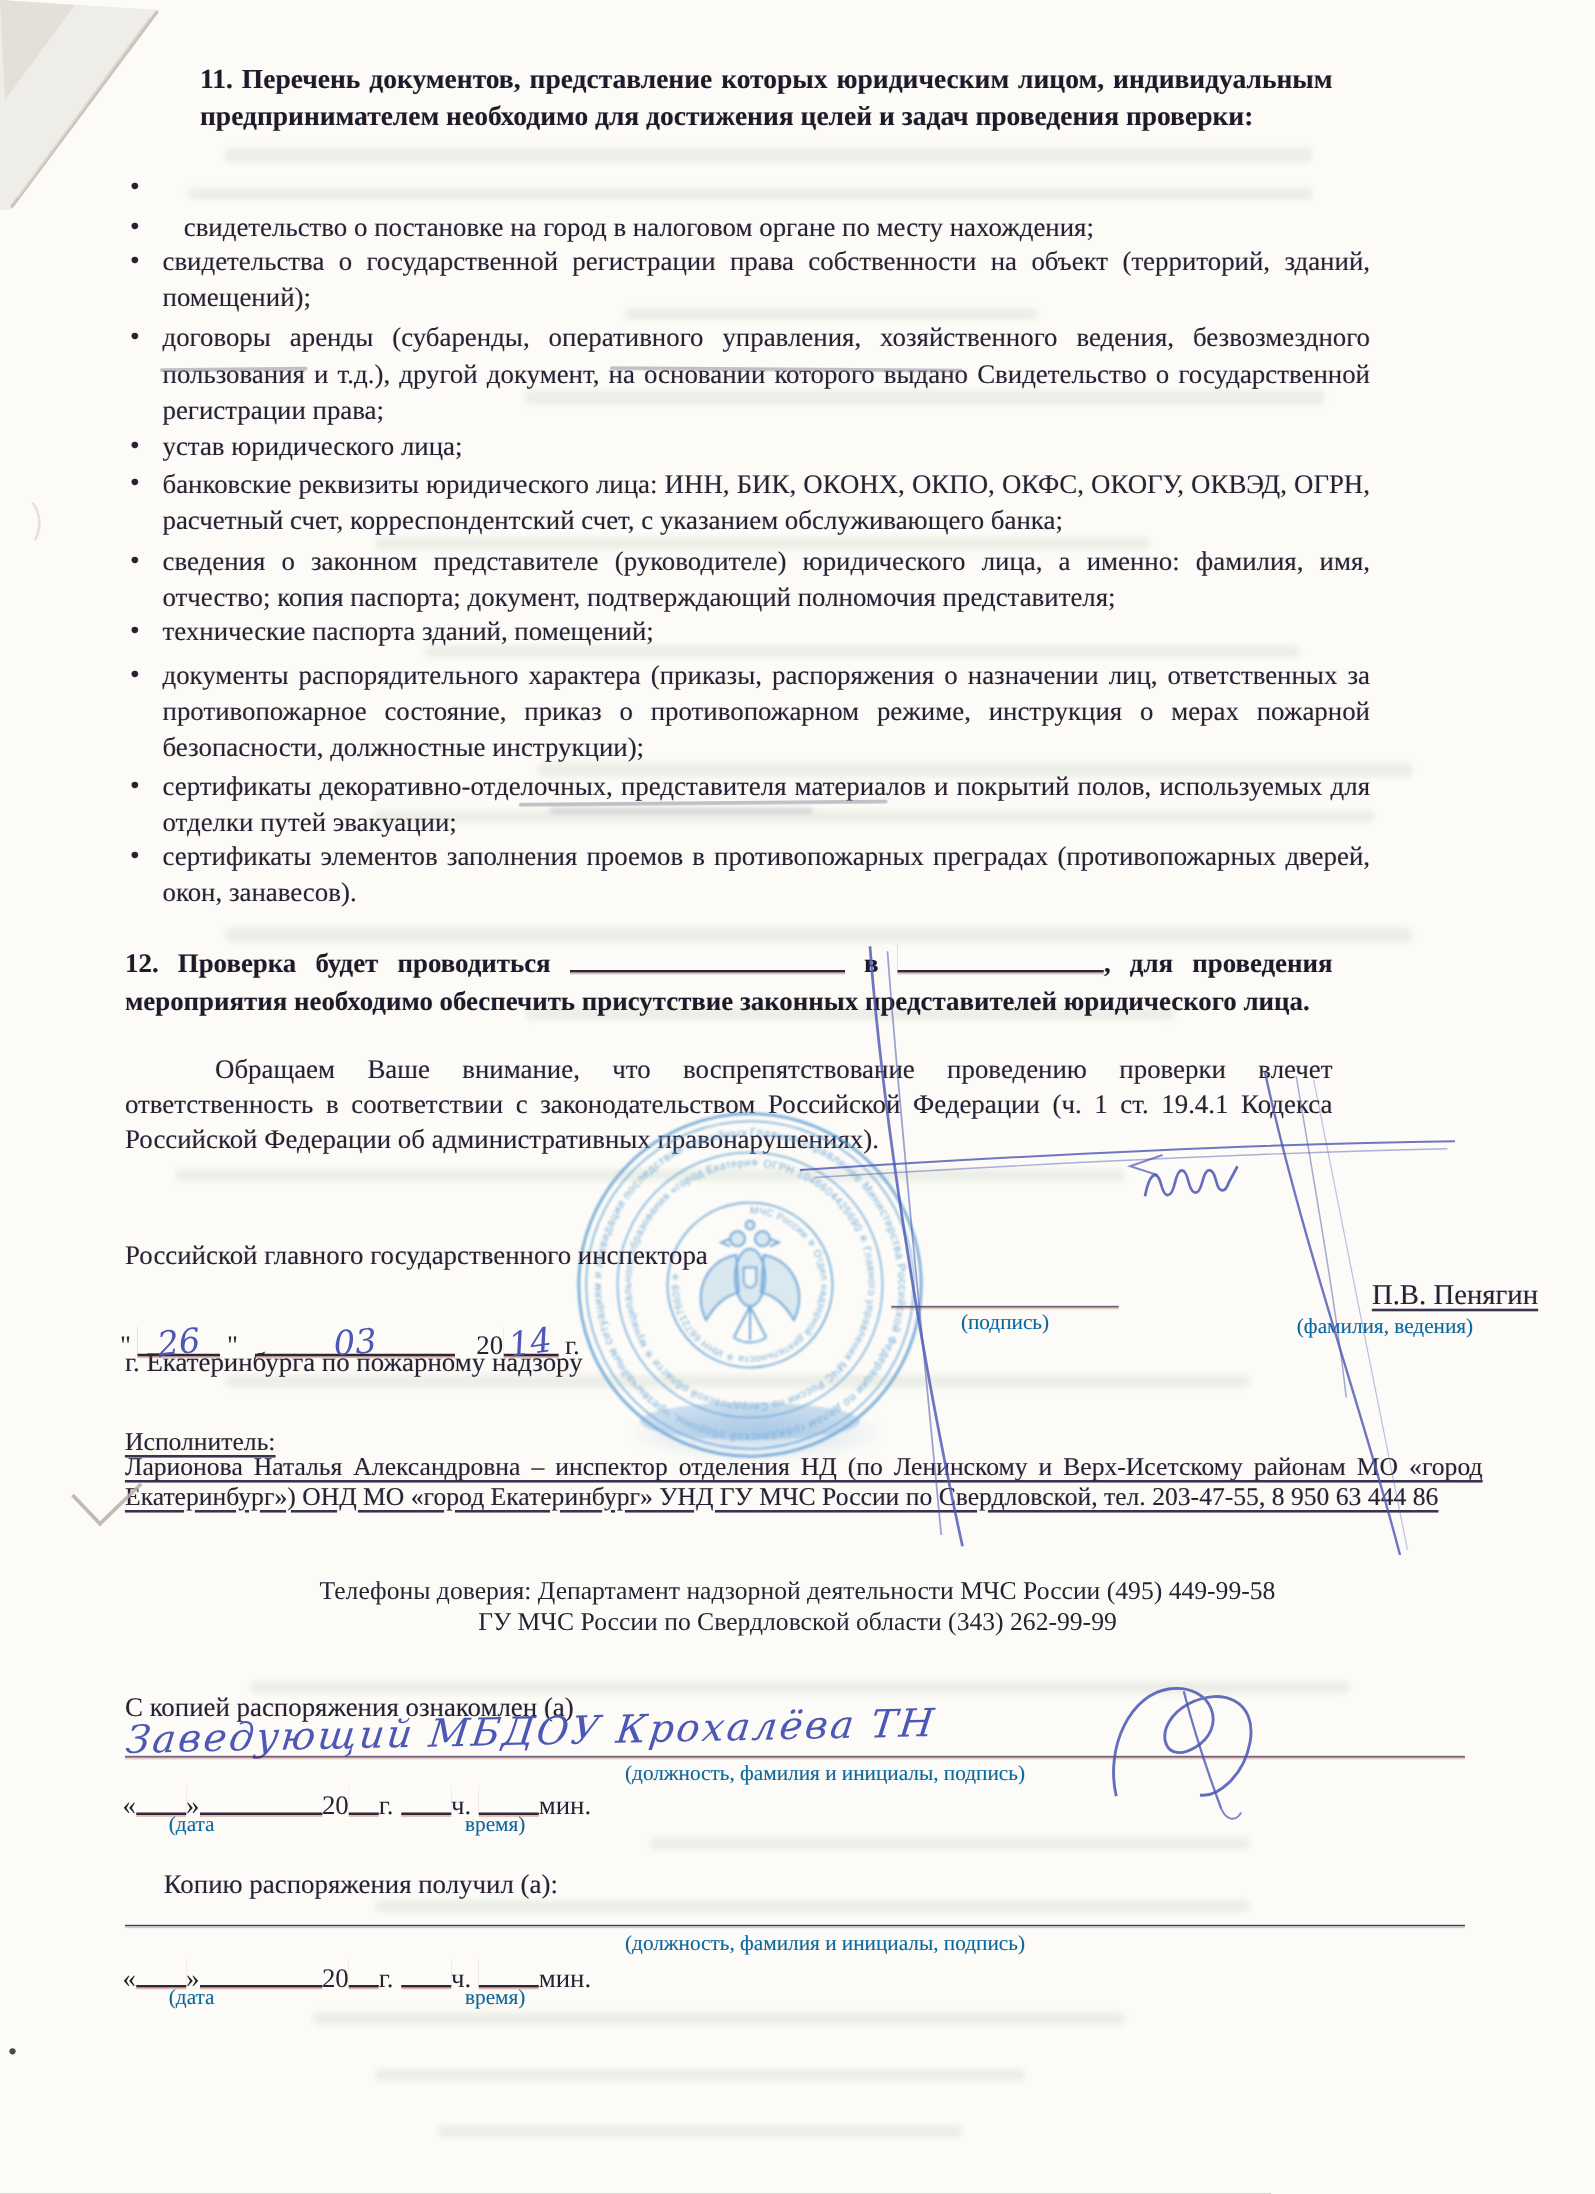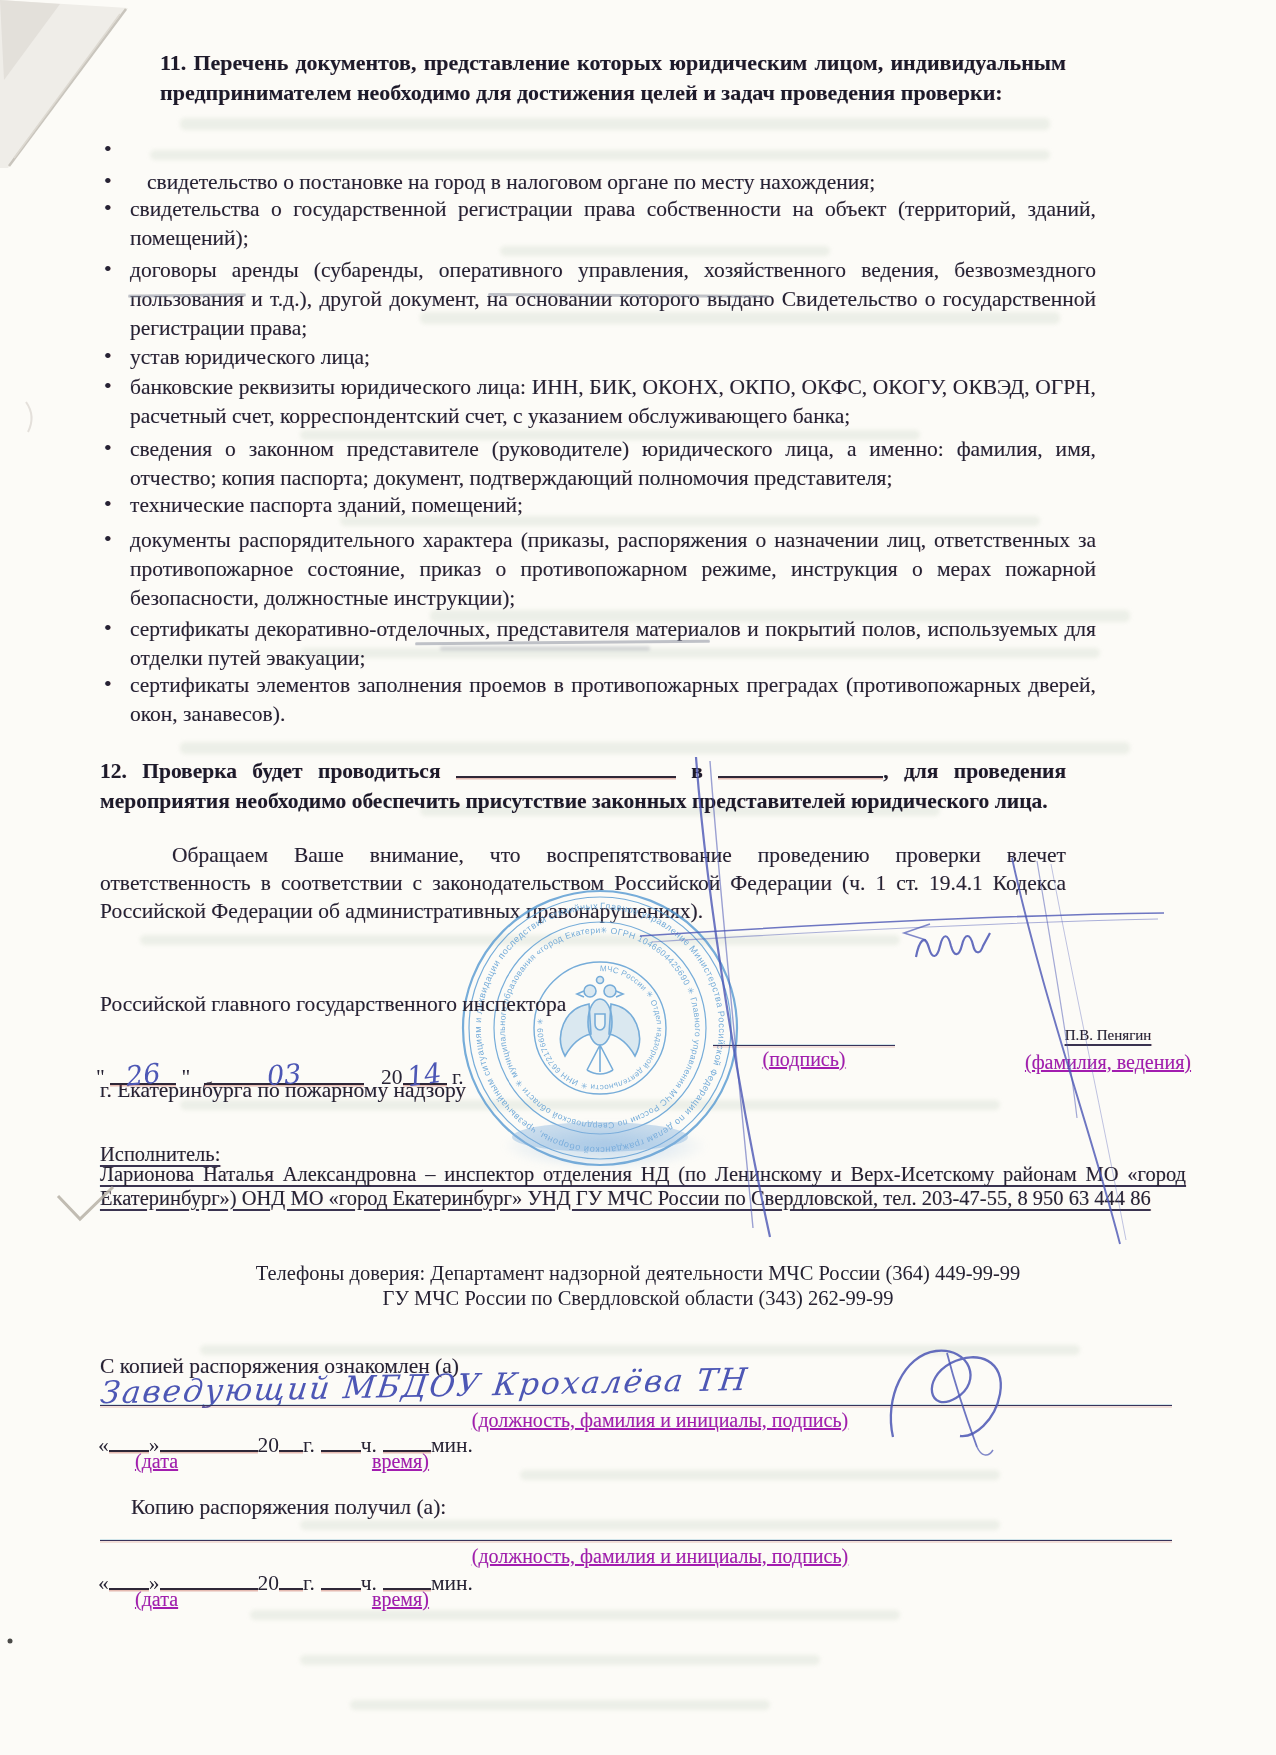--- a/index.html
+++ b/index.html
@@ -7,22 +7,22 @@
         font-family:"Liberation Serif",serif;color:#262233;overflow:hidden;}
   .t{position:absolute;}
   .body-text{font-size:21.5px;line-height:29px;text-align:justify;
              text-shadow:0.5px 0 rgba(170,50,40,.18), -0.5px 0 rgba(40,110,170,.18);}
   .bold{font-weight:bold;color:#1d1a2a;}
   .bullet-item{padding-left:30px;}
   .bullet-item.indent2{padding-left:47px;}
   .dot{position:absolute;left:4px;top:-2px;font-size:22px;}
   .blank{display:inline-block;height:1.05em;border-bottom:2px solid #2e2738;
          box-shadow:0 1.5px 0 rgba(185,65,45,.35);vertical-align:baseline;}
-  .caption{font-size:20px;color:#a21caf;text-align:center;
-           text-shadow:0.4px 0 rgba(170,50,40,.15), -0.4px 0 rgba(40,110,170,.15);text-decoration:underline;}
+  .caption{font-size:17px;color:#0369a1;text-align:center;
+           text-shadow:0.4px 0 rgba(170,50,40,.15), -0.4px 0 rgba(40,110,170,.15);}
   .rule{position:absolute;height:0;border-top:1.8px solid #39325a;
         box-shadow:0 1.5px 0 rgba(185,65,45,.3), 0 -1px 0 rgba(60,150,190,.22);}
   .ul{text-decoration:underline;text-decoration-thickness:1.5px;text-underline-offset:4px;text-decoration-color:#3a3350;}
   .ink{color:#4d57b5;font-family:"DejaVu Serif",serif;font-style:italic;}
   .hand-slot{display:inline-block;text-align:center;border-bottom:2px solid #2e2738;
              box-shadow:0 1.5px 0 rgba(185,65,45,.35);height:1.05em;}
   .daterow{font-size:21.5px;line-height:29px;white-space:nowrap;}
   .ghost{position:absolute;background:rgba(135,165,135,.13);filter:blur(2px);border-radius:5px;pointer-events:none;}
   .pencil{position:absolute;height:2.5px;background:rgba(130,136,152,.5);filter:blur(.4px);border-radius:2px;}
   .smear{position:absolute;background:radial-gradient(ellipse at center, rgba(115,168,220,.4), rgba(115,168,220,0) 70%);
@@ -148,37 +148,37 @@
       </g>
       <ellipse cx="150" cy="259" rx="88" ry="15" fill="rgba(115,168,220,0.4)"></ellipse>
     </g>
   </svg>
   <div class="smear" style="left:500px;top:1122px;width:210px;height:48px;"></div>
 
   <div class="t body-text" style="top:990px;left:100px;width:620px;">Российской главного государственного инспектора</div>
   <div class="t body-text" style="top:1076px;left:100px;width:620px;">г. Екатеринбурга по пожарному надзору</div>
   <div class="rule" style="top:1045px;left:713px;width:182px;"></div>
   <div class="t caption" style="top:1048px;left:713px;width:182px;">(подпись)</div>
-  <div class="t body-text ul" style="top:1021px;left:1028px;width:160px;text-align:center;font-size:15px;">П.В. Пенягин</div>
+  <div class="t body-text ul" style="top:1021px;left:1084px;width:160px;text-align:center;font-size:23px;">П.В. Пенягин</div>
   <div class="t caption" style="top:1051px;left:1022px;width:172px;">(фамилия, ведения)</div>
 
   <div class="t daterow" style="top:1060px;left:96px;">
     <span>"</span>
     <span class="hand-slot" style="width:66px;"><span class="ink" style="font-size:27px;display:inline-block;transform:rotate(-6deg);">26</span></span>
     <span>"</span>
     <span class="hand-slot" style="width:160px;margin-left:8px;"><span class="ink" style="font-size:27px;display:inline-block;transform:rotate(-4deg);">03</span></span>
     <span style="margin-left:12px;">20</span><span class="hand-slot" style="width:44px;"><span class="ink" style="font-size:27px;display:inline-block;transform:rotate(-8deg);">14</span></span>
     <span>г.</span>
   </div>
 
   <div class="t body-text ul" style="top:1140px;left:100px;width:400px;font-size:20.5px;">Исполнитель:</div>
   <div class="t body-text ul" style="top:1163px;left:100px;width:1086px;font-size:20.5px;line-height:23.5px;">Ларионова Наталья Александровна  –  инспектор отделения НД (по Ленинскому и Верх-Исетскому районам МО «город Екатеринбург») ОНД МО «город Екатеринбург» УНД ГУ МЧС России по Свердловской, тел. 203-47-55, 8 950 63 444 86</div>
 
   <div class="t hotlines" style="top:1261px;left:100px;width:1076px;font-size:20.5px;line-height:25px;">
-    <div>Телефоны доверия: Департамент надзорной деятельности МЧС России (364) 449-99-99</div>
+    <div>Телефоны доверия: Департамент надзорной деятельности МЧС России (495) 449-99-58</div>
     <div>ГУ МЧС России по Свердловской области (343) 262-99-99</div>
   </div>
 
   <div class="t body-text" style="top:1352px;left:100px;width:600px;">С копией распоряжения ознакомлен (а)</div>
   <div class="t ink" style="top:1366px;left:102px;width:800px;font-size:31px;letter-spacing:2px;transform:skewX(-8deg) rotate(-1.2deg);white-space:nowrap;">Заведующий  МБДОУ   Крохалёва ТН</div>
   <div class="rule" style="top:1405px;left:100px;width:1072px;"></div>
   <div class="t caption" style="top:1409px;left:340px;width:640px;">(должность, фамилия и инициалы, подпись)</div>
 
   <div class="t daterow" style="top:1427px;left:98px;">
     <span>«</span><span class="blank" style="width:40px;"></span><span>»</span><span class="blank" style="width:98px;"></span><span>20</span><span class="blank" style="width:24px;"></span><span>г.</span><span class="blank" style="width:40px;margin-left:6px;"></span><span>ч.</span><span class="blank" style="width:48px;margin-left:6px;"></span><span>мин.</span>

